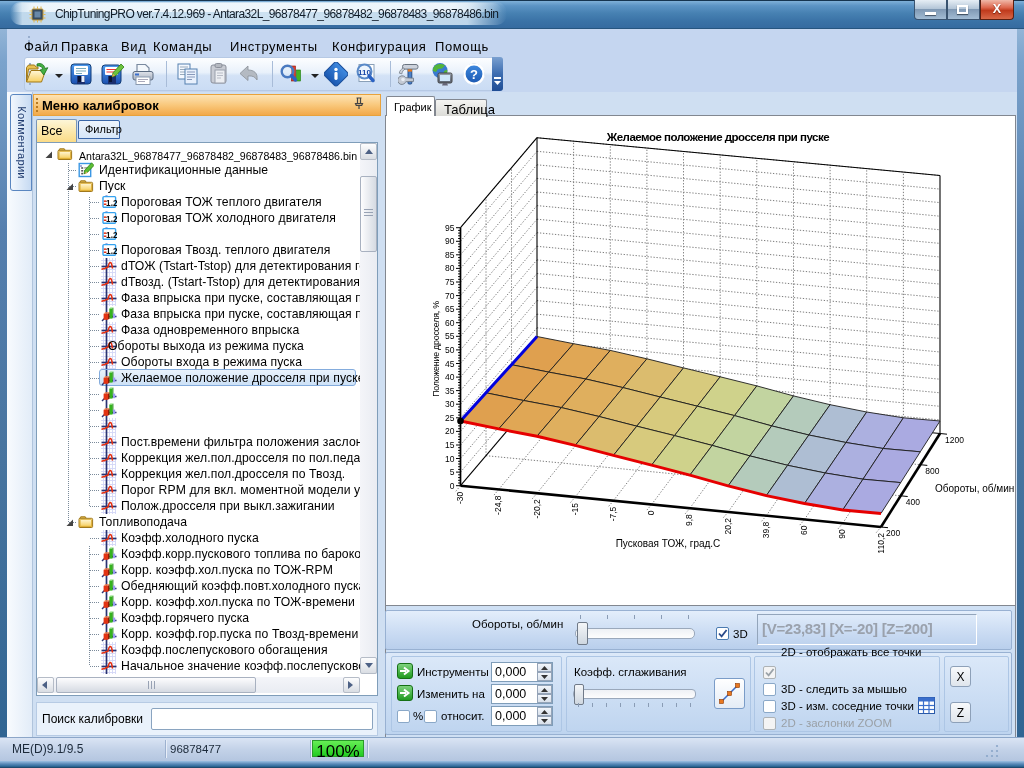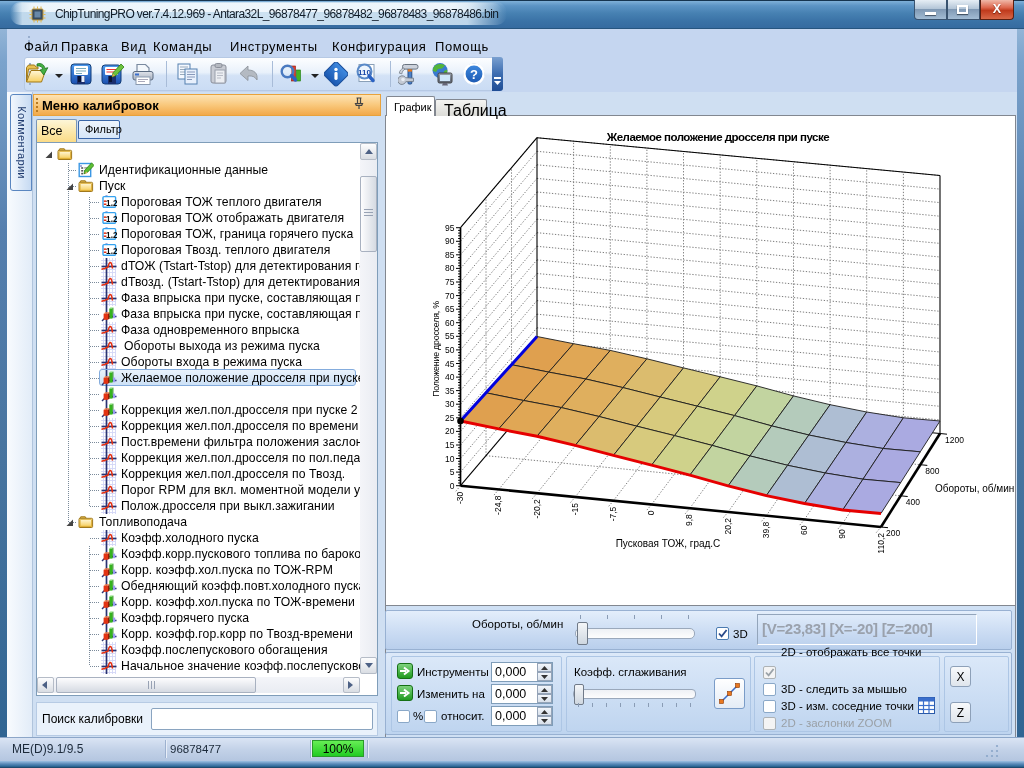--- a/index.html
+++ b/index.html
@@ -195,20 +195,21 @@
 <div class="abs vdots" style="left:89px;top:197px;height:309px"></div>
 <div class="abs vdots" style="left:89px;top:546px;height:120px"></div>
 <svg class="abs" style="left:44px;top:150px" width="9" height="9" viewBox="0 0 9 9">
       <polygon points="8,1.5 8,8 1.5,8" fill="#444"></polygon>
     </svg>
 <svg class="abs" style="left:57px;top:146px" width="16" height="16" viewBox="0 0 16 16">
       <path d="M1.5 5 l1.2-2.2 h4.6 l1 1.7" fill="#E8C050" stroke="#A0781C" stroke-width="1"></path>
       <rect x="1" y="4.3" width="13.6" height="9.2" rx="1" fill="url(#gfold)" stroke="#A0781C" stroke-width="1"></rect>
       <rect x="2.1" y="5.4" width="11.4" height="7" rx="0.6" fill="url(#gfold2)" stroke="#D8A830" stroke-width="0.8"></rect>
     </svg>
+<div class="abs tl" style="left:79px;font-size:10.6px;letter-spacing:0;max-width:279px;overflow:hidden;top:149px">Antara32L_96878477_96878482_96878483_96878486.bin</div>
 <div class="abs hdots" style="left:69px;top:170px;width:8px"></div>
 <svg class="abs" style="left:78px;top:162px" width="16" height="16" viewBox="0 0 16 16">
       <rect x="1.2" y="1.5" width="11.5" height="13" fill="#fff" stroke="#3b97e4" stroke-width="1.4"></rect>
       <path d="M2 3 l2 2 M2 5 l2-2" stroke="#88c" stroke-width="0.7"></path>
       <rect x="3.2" y="5.2" width="2" height="1.6" fill="#555"></rect>
       <rect x="6.2" y="5.2" width="4" height="1.4" fill="#999"></rect>
       <rect x="3.2" y="8" width="2" height="1.6" fill="#555"></rect>
       <rect x="6.2" y="8" width="4" height="1.4" fill="#999"></rect>
       <rect x="3.2" y="10.8" width="2" height="1.6" fill="#555"></rect>
       <path d="M13.6 0.8 l2.4 2.6 -6.6 7 -3.4 1.4 .8-3.6 z" fill="#5cbe34" stroke="#2e8012" stroke-width="0.8"></path>
@@ -235,30 +236,29 @@
     </svg>
 <div class="abs tl" style="left:121px;top:195px">Пороговая ТОЖ теплого двигателя</div>
 <div class="abs hdots" style="left:90px;top:218px;width:9px"></div>
 <svg class="abs" style="left:101px;top:210px" width="16" height="16" viewBox="0 0 16 16">
       <path d="M1.8 4.5 l2.8-2.8 h2" fill="none" stroke="#8899dd" stroke-width="1"></path>
       <rect x="2" y="2.6" width="12.6" height="10.6" rx="1" fill="#fff" stroke="#35a2ef" stroke-width="1.4"></rect>
       <rect x="2.8" y="6.4" width="2.6" height="1.5" fill="#e62e12"></rect>
       <rect x="2.8" y="9.5" width="2.6" height="1.5" fill="#e62e12"></rect>
       <text x="10.8" y="11.5" font-size="8.2" font-weight="bold" text-anchor="middle" letter-spacing="0" fill="#0a0a0a" font-family="Liberation Sans">1.2</text>
     </svg>
-<div class="abs tl" style="left:121px;top:211px">Пороговая ТОЖ отображать двигателя</div>
+<div class="abs tl" style="left:121px;top:211px">Пороговая ТОЖ холодного двигателя</div>
 <div class="abs hdots" style="left:90px;top:234px;width:9px"></div>
 <svg class="abs" style="left:101px;top:226px" width="16" height="16" viewBox="0 0 16 16">
       <path d="M1.8 4.5 l2.8-2.8 h2" fill="none" stroke="#8899dd" stroke-width="1"></path>
       <rect x="2" y="2.6" width="12.6" height="10.6" rx="1" fill="#fff" stroke="#35a2ef" stroke-width="1.4"></rect>
       <rect x="2.8" y="6.4" width="2.6" height="1.5" fill="#e62e12"></rect>
       <rect x="2.8" y="9.5" width="2.6" height="1.5" fill="#e62e12"></rect>
       <text x="10.8" y="11.5" font-size="8.2" font-weight="bold" text-anchor="middle" letter-spacing="0" fill="#0a0a0a" font-family="Liberation Sans">1.2</text>
     </svg>
-<div class="abs tl" style="left:121px;top:227px">Пороговая ТОЖ, граница горячего пуска</div>
 <div class="abs hdots" style="left:90px;top:250px;width:9px"></div>
 <svg class="abs" style="left:101px;top:242px" width="16" height="16" viewBox="0 0 16 16">
       <path d="M1.8 4.5 l2.8-2.8 h2" fill="none" stroke="#8899dd" stroke-width="1"></path>
       <rect x="2" y="2.6" width="12.6" height="10.6" rx="1" fill="#fff" stroke="#35a2ef" stroke-width="1.4"></rect>
       <rect x="2.8" y="6.4" width="2.6" height="1.5" fill="#e62e12"></rect>
       <rect x="2.8" y="9.5" width="2.6" height="1.5" fill="#e62e12"></rect>
       <text x="10.8" y="11.5" font-size="8.2" font-weight="bold" text-anchor="middle" letter-spacing="0" fill="#0a0a0a" font-family="Liberation Sans">1.2</text>
     </svg>
 <div class="abs tl" style="left:121px;top:243px">Пороговая Твозд. теплого двигателя</div>
 <div class="abs hdots" style="left:90px;top:266px;width:9px"></div>
@@ -351,21 +351,21 @@
         <line x1="0" y1="14.5" x2="15" y2="14.5"></line>
         <line x1="2.5" y1="0" x2="2.5" y2="16"></line>
         <line x1="8.5" y1="0" x2="8.5" y2="16"></line>
         <line x1="11.5" y1="0" x2="11.5" y2="16"></line>
         <line x1="14.5" y1="0" x2="14.5" y2="16"></line>
       </g>
       <line x1="5.5" y1="0" x2="5.5" y2="16" stroke="#283272" stroke-width="1.7"></line>
       <line x1="0.5" y1="8.5" x2="15.5" y2="8.5" stroke="#283272" stroke-width="1.7"></line>
       <path d="M0.5 11.5 c2-2 2.5 0.5 4-1.5 c1-1.5 1.5 0.5 2.5-1 c0.8-3.5 1.6-4.5 2.4-4.5 c0.9 0 1.3 1.6 1.6 3.5 l0.6 2.5" fill="none" stroke="#e83010" stroke-width="1.5"></path>
     </svg>
-<div class="abs tl" style="left:124px;top:339px">Обороты выхода из режима пуска</div>
+<div class="abs tl" style="left:108px;top:339px">Обороты выхода из режима пуска</div>
 <div class="abs hdots" style="left:90px;top:362px;width:9px"></div>
 <svg class="abs" style="left:101px;top:354px" width="16" height="16" viewBox="0 0 16 16">
       <g stroke="#d2d6f6" stroke-width="0.9">
         <line x1="0" y1="2.5" x2="15" y2="2.5"></line>
         <line x1="0" y1="5.5" x2="15" y2="5.5"></line>
         <line x1="0" y1="11.5" x2="15" y2="11.5"></line>
         <line x1="0" y1="14.5" x2="15" y2="14.5"></line>
         <line x1="2.5" y1="0" x2="2.5" y2="16"></line>
         <line x1="8.5" y1="0" x2="8.5" y2="16"></line>
         <line x1="11.5" y1="0" x2="11.5" y2="16"></line>
@@ -407,38 +407,36 @@
       <line x1="5.5" y1="0" x2="5.5" y2="16" stroke="#283272" stroke-width="1.7"></line>
       <path d="M15.5 10.5 h-10 l-4.5 4.5" fill="none" stroke="#283272" stroke-width="1.4"></path>
       <path d="M8.3 2.6 l1.1-1.1 h3 l-1.1 1.1 z" fill="#7ee06a"></path>
       <path d="M11.3 2.6 l1.1-1.1 v10 l-1.1 1.1 z" fill="#1e8812"></path>
       <rect x="8.3" y="2.6" width="3" height="10" fill="#35b31e"></rect>
       <rect x="12" y="7.6" width="2.2" height="4.6" fill="#9a9af0"></rect>
       <path d="M2.6 7.8 l1.5-1.5 h4.4 l-1.5 1.5 z" fill="#f4824c"></path>
       <path d="M7 7.8 l1.5-1.5 v6 l-1.5 1.5 z" fill="#8c1e06"></path>
       <rect x="2.6" y="7.8" width="4.4" height="6" fill="#e33414"></rect>
     </svg>
-<div class="abs tl" style="left:121px;top:403px">Коррекция жел.пол.дросселя при пуске 2</div>
 <div class="abs hdots" style="left:90px;top:426px;width:9px"></div>
 <svg class="abs" style="left:101px;top:418px" width="16" height="16" viewBox="0 0 16 16">
       <g stroke="#d2d6f6" stroke-width="0.9">
         <line x1="0" y1="2.5" x2="15" y2="2.5"></line>
         <line x1="0" y1="5.5" x2="15" y2="5.5"></line>
         <line x1="0" y1="11.5" x2="15" y2="11.5"></line>
         <line x1="0" y1="14.5" x2="15" y2="14.5"></line>
         <line x1="2.5" y1="0" x2="2.5" y2="16"></line>
         <line x1="8.5" y1="0" x2="8.5" y2="16"></line>
         <line x1="11.5" y1="0" x2="11.5" y2="16"></line>
         <line x1="14.5" y1="0" x2="14.5" y2="16"></line>
       </g>
       <line x1="5.5" y1="0" x2="5.5" y2="16" stroke="#283272" stroke-width="1.7"></line>
       <line x1="0.5" y1="8.5" x2="15.5" y2="8.5" stroke="#283272" stroke-width="1.7"></line>
       <path d="M0.5 11.5 c2-2 2.5 0.5 4-1.5 c1-1.5 1.5 0.5 2.5-1 c0.8-3.5 1.6-4.5 2.4-4.5 c0.9 0 1.3 1.6 1.6 3.5 l0.6 2.5" fill="none" stroke="#e83010" stroke-width="1.5"></path>
     </svg>
-<div class="abs tl" style="left:121px;top:419px">Коррекция жел.пол.дросселя по времени</div>
 <div class="abs hdots" style="left:90px;top:442px;width:9px"></div>
 <svg class="abs" style="left:101px;top:434px" width="16" height="16" viewBox="0 0 16 16">
       <g stroke="#d2d6f6" stroke-width="0.9">
         <line x1="0" y1="2.5" x2="15" y2="2.5"></line>
         <line x1="0" y1="5.5" x2="15" y2="5.5"></line>
         <line x1="0" y1="11.5" x2="15" y2="11.5"></line>
         <line x1="0" y1="14.5" x2="15" y2="14.5"></line>
         <line x1="2.5" y1="0" x2="2.5" y2="16"></line>
         <line x1="8.5" y1="0" x2="8.5" y2="16"></line>
         <line x1="11.5" y1="0" x2="11.5" y2="16"></line>
@@ -614,21 +612,21 @@
       <line x1="5.5" y1="0" x2="5.5" y2="16" stroke="#283272" stroke-width="1.7"></line>
       <path d="M15.5 10.5 h-10 l-4.5 4.5" fill="none" stroke="#283272" stroke-width="1.4"></path>
       <path d="M8.3 2.6 l1.1-1.1 h3 l-1.1 1.1 z" fill="#7ee06a"></path>
       <path d="M11.3 2.6 l1.1-1.1 v10 l-1.1 1.1 z" fill="#1e8812"></path>
       <rect x="8.3" y="2.6" width="3" height="10" fill="#35b31e"></rect>
       <rect x="12" y="7.6" width="2.2" height="4.6" fill="#9a9af0"></rect>
       <path d="M2.6 7.8 l1.5-1.5 h4.4 l-1.5 1.5 z" fill="#f4824c"></path>
       <path d="M7 7.8 l1.5-1.5 v6 l-1.5 1.5 z" fill="#8c1e06"></path>
       <rect x="2.6" y="7.8" width="4.4" height="6" fill="#e33414"></rect>
     </svg>
-<div class="abs tl" style="left:121px;top:627px">Корр. коэфф.гор.корр по Твозд-времени</div>
+<div class="abs tl" style="left:121px;top:627px">Корр. коэфф.гор.пуска по Твозд-времени</div>
 <div class="abs hdots" style="left:90px;top:650px;width:9px"></div>
 <svg class="abs" style="left:101px;top:642px" width="16" height="16" viewBox="0 0 16 16">
       <g stroke="#d2d6f6" stroke-width="0.9">
         <line x1="0" y1="2.5" x2="15" y2="2.5"></line>
         <line x1="0" y1="5.5" x2="15" y2="5.5"></line>
         <line x1="0" y1="11.5" x2="15" y2="11.5"></line>
         <line x1="0" y1="14.5" x2="15" y2="14.5"></line>
         <line x1="2.5" y1="0" x2="2.5" y2="16"></line>
         <line x1="8.5" y1="0" x2="8.5" y2="16"></line>
         <line x1="11.5" y1="0" x2="11.5" y2="16"></line>
@@ -680,21 +678,21 @@
 <div class="abs" style="left:56px;top:677px;width:200px;height:16px;background:linear-gradient(180deg,#fdfdfe,#d5dae2);border:1px solid #a8b1c0;border-radius:2px"></div>
 <div class="abs" style="left:148px;top:681px;width:1px;height:8px;background:#98a2b4;box-shadow:3px 0 #98a2b4,6px 0 #98a2b4"></div>
 <div class="abs" style="left:36px;top:702px;width:342px;height:34px;background:#eaf2fb;border:1px solid #b7cbe4"></div>
 <div class="abs" style="left:42px;top:712px;font-size:12px;color:#000">Поиск калибровки</div>
 <div class="abs" style="left:151px;top:708px;width:222px;height:22px;background:#fff;border:1px solid #8aa4c0;border-radius:2px"></div>
 <div class="abs" style="left:385px;top:115px;width:631px;height:622px;background:#cfe0f4;border:1px solid #828790;border-bottom:none"></div>
 <div class="abs" style="left:385px;top:115px;width:631px;height:491px;background:#fff;border:1px solid #828790"></div>
 <div class="abs" style="left:386px;top:96px;width:49px;height:20px;background:#fff;border:1px solid #828790;border-bottom:none;border-radius:2px 2px 0 0"></div>
 <div class="abs" style="left:394px;top:101px;font-size:11px;color:#000">График</div>
 <div class="abs" style="left:435px;top:99px;width:52px;height:17px;background:linear-gradient(180deg,#f4f4f2,#dcdcd8);border:1px solid #828790;border-bottom:none;border-radius:2px 2px 0 0"></div>
-<div class="abs" style="left:444px;top:102px;font-size:16px;color:#000">Таблица</div>
+<div class="abs" style="left:444px;top:102px;font-size:13px;color:#000">Таблица</div>
 <svg width="629" height="490" viewBox="0 0 629 490" style="position:absolute;left:386px;top:116px">
 <text x="332" y="25" font-size="11.5" font-weight="bold" letter-spacing="-0.5" text-anchor="middle" fill="#000">Желаемое положение дросселя при пуске</text>
 <line x1="74.5" y1="356.1" x2="151" y2="266.1" stroke="#7d7d7d" stroke-width="1" stroke-dasharray="1.3,1.7" fill="none"></line>
 <line x1="74.5" y1="342.5" x2="151" y2="252.5" stroke="#7d7d7d" stroke-width="1" stroke-dasharray="1.3,1.7" fill="none"></line>
 <line x1="74.5" y1="329" x2="151" y2="239" stroke="#7d7d7d" stroke-width="1" stroke-dasharray="1.3,1.7" fill="none"></line>
 <line x1="74.5" y1="315.4" x2="151" y2="225.4" stroke="#7d7d7d" stroke-width="1" stroke-dasharray="1.3,1.7" fill="none"></line>
 <line x1="74.5" y1="301.8" x2="151" y2="211.8" stroke="#7d7d7d" stroke-width="1" stroke-dasharray="1.3,1.7" fill="none"></line>
 <line x1="74.5" y1="288.2" x2="151" y2="198.2" stroke="#7d7d7d" stroke-width="1" stroke-dasharray="1.3,1.7" fill="none"></line>
 <line x1="74.5" y1="274.6" x2="151" y2="184.6" stroke="#7d7d7d" stroke-width="1" stroke-dasharray="1.3,1.7" fill="none"></line>
 <line x1="74.5" y1="261.1" x2="151" y2="171.1" stroke="#7d7d7d" stroke-width="1" stroke-dasharray="1.3,1.7" fill="none"></line>
@@ -1058,21 +1056,21 @@
 <div class="abs" style="left:950px;top:670px;width:21px;font-size:12px;color:#000;text-align:center">X</div>
 <div class="abs" style="left:950px;top:702px;width:21px;height:21px;background:linear-gradient(180deg,#f7f9fb,#dfe5ec);border:1px solid #8da0b8;border-radius:3px"></div>
 <div class="abs" style="left:950px;top:706px;width:21px;font-size:12px;color:#000;text-align:center">Z</div>
 <div class="abs" style="left:0;top:737px;width:1024px;height:24px;background:linear-gradient(180deg,#dae4f4 0%,#c3d2e8 50%,#b4c6e0 100%);border-top:1px solid #8ca6c8"></div>
 <div class="abs" style="left:12px;top:742px;font-size:12px;color:#1c2a3a">ME(D)9.1/9.5</div>
 <div class="abs" style="left:170px;top:743px;font-size:11.5px;color:#1c2a3a">96878477</div>
 <div class="abs" style="left:165px;top:740px;width:1px;height:18px;background:#9db1cf;box-shadow:1px 0 #e8eef8"></div>
 <div class="abs" style="left:310px;top:740px;width:1px;height:18px;background:#9db1cf;box-shadow:1px 0 #e8eef8"></div>
 <div class="abs" style="left:367px;top:740px;width:1px;height:18px;background:#9db1cf;box-shadow:1px 0 #e8eef8"></div>
 <div class="abs" style="left:312px;top:740px;width:52px;height:17px;background:linear-gradient(180deg,#66ee55,#22cc22);border:1px solid #2a9a2a"></div>
-<div class="abs" style="left:312px;top:742px;width:52px;font-size:12px;color:#000;text-align:center">100%</div>
+<div class="abs" style="left:312px;top:742px;width:52px;font-size:17px;color:#000;text-align:center">100%</div>
 <svg class="abs" style="left:985px;top:744px" width="14" height="14" viewBox="0 0 14 14">
     <g fill="#8fa6c8">
       <circle cx="12" cy="2" r="1.1" fill="#8aa6c8"></circle>
       <circle cx="12" cy="7" r="1.1" fill="#8aa6c8"></circle>
       <circle cx="12" cy="12" r="1.1" fill="#8aa6c8"></circle>
       <circle cx="7" cy="7" r="1.1" fill="#8aa6c8"></circle>
       <circle cx="7" cy="12" r="1.1" fill="#8aa6c8"></circle>
       <circle cx="2" cy="12" r="1.1" fill="#8aa6c8"></circle>
     </g>
   </svg>

